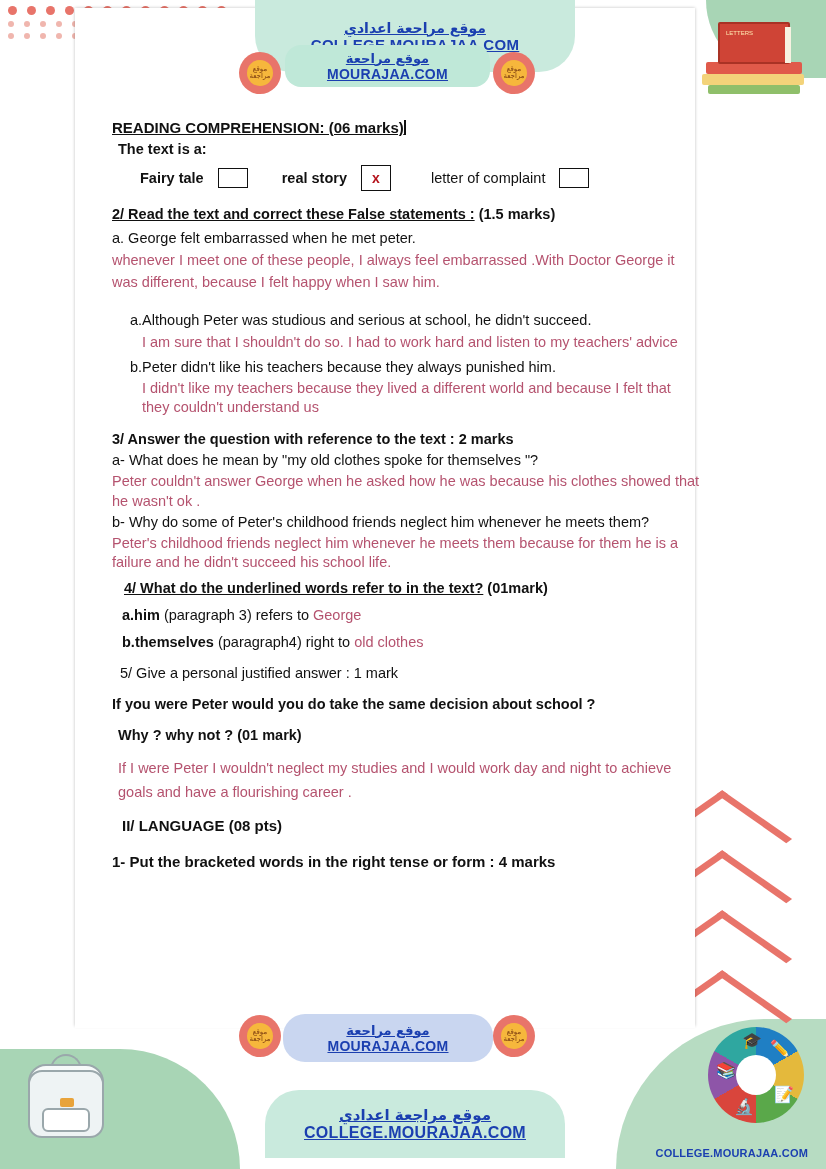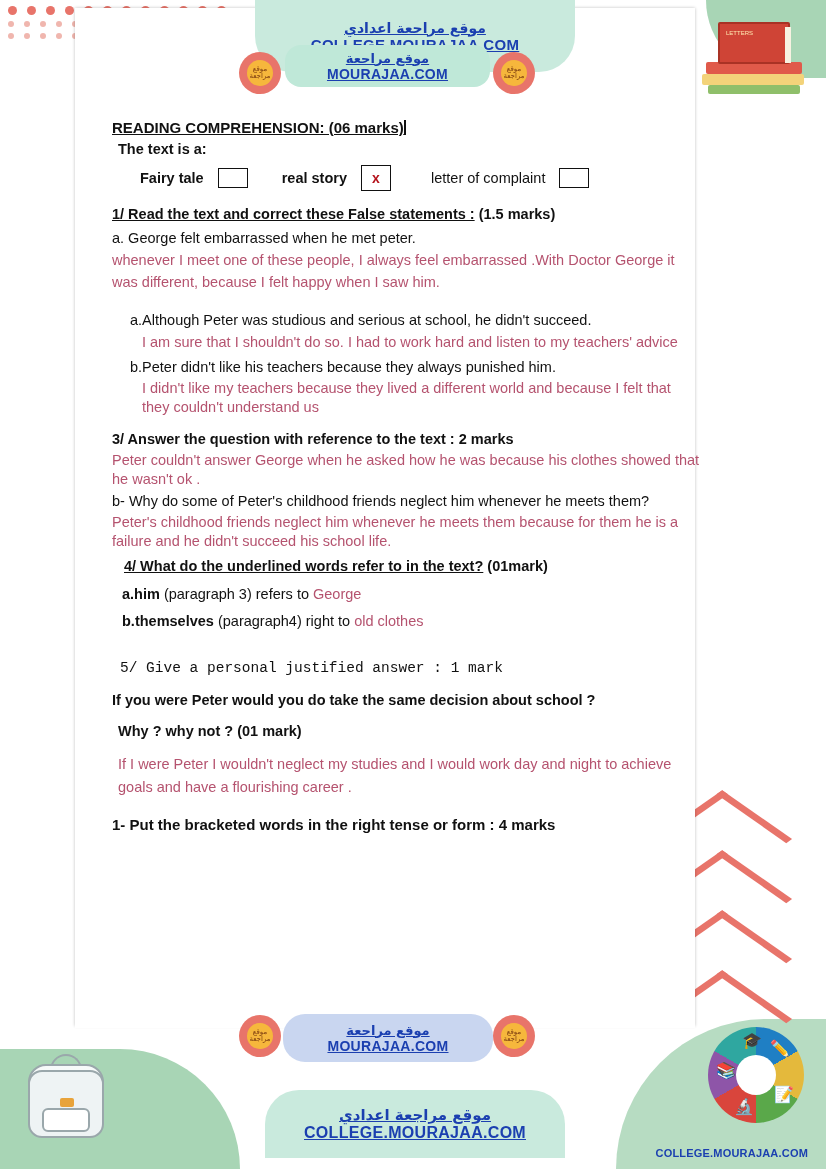--- a/index.html
+++ b/index.html
@@ -303,60 +303,62 @@
   <div class="opts">
     <span class="opt-label">Fairy tale</span>
     <span class="chk"></span>
     <span class="opt-label" style="margin-left:20px;">real story</span>
     <span class="chk tall">x</span>
     <span class="opt-label" style="margin-left:26px; font-weight:normal;">letter of complaint</span>
     <span class="chk"></span>
   </div>
 
   <div class="row blk" style="margin-top:14px;">
-    <b class="u">1/ Read the text and correct these False statements :</b>
+    <b class="u">2/ Read the text and correct these False statements :</b>
     <b>(1.5 marks)</b>
   </div>
 
   <div class="row" style="margin-top:4px;">
     <span>a. George  felt embarrassed when he met peter.</span>
   </div>
   <div class="row ans" style="line-height:1.5;">whenever I meet one of these people, I always feel embarrassed .With Doctor George it was different, because I felt happy when I saw him.</div>
 
   <div class="row indent" style="margin-top:18px;">
     <span>a.Although Peter was studious and serious  at school, he didn't succeed.</span>
   </div>
   <div class="row ans indent2">I am sure that I shouldn't do so. I had to work hard and listen to my teachers' advice</div>
 
   <div class="row indent" style="margin-top:6px;">
     <span>b.Peter didn't like his teachers because they always punished him.</span>
   </div>
   <div class="row ans indent2">I didn't like my teachers because they lived a different world and because I felt that they couldn't understand us</div>
 
   <div class="row q-title" style="margin-top:12px;">3/ Answer the question with reference to the text : 2 marks</div>
+  <div class="row">a- What does he mean by "my old clothes spoke for themselves "?</div>
   <div class="row ans">Peter couldn't answer George when he asked how he was because his clothes showed that he wasn't ok .</div>
   <div class="row">b- Why do some of Peter's childhood friends neglect him whenever he meets them?</div>
   <div class="row ans">Peter's childhood friends neglect him whenever he meets them because for them he is a failure and he didn't succeed his school life.</div>
 
   <div class="row" style="margin-top:6px; margin-left:12px;">
     <b class="u">4/ What do the underlined words refer to in the text?</b>
     <b>(01mark)</b>
   </div>
   <div class="row" style="margin-top:8px; margin-left:10px;">
     <b>a.him</b>
     <span>(paragraph 3) refers to</span>
     <span class="ans">George</span>
   </div>
   <div class="row" style="margin-top:8px; margin-left:10px;">
     <b>b.themselves</b>
     <span>(paragraph4) right to</span>
     <span class="ans">old clothes</span>
   </div>
 
-  <div class="row" style="margin-top:28px; margin-left:8px;font-family:Liberation Mono, monospace;">5/ Give a personal justified answer : 1 mark</div>
+  <div class="row" style="margin-top:11px; margin-left:8px;">5/ Give a personal justified answer : 1 mark</div>
   <div class="row" style="margin-top:12px; font-weight:bold;">If you were Peter would you do take the same decision about school ?</div>
   <div class="row" style="margin-top:12px; margin-left:6px; font-weight:bold;">Why ? why not ? (01 mark)</div>
   <div class="row ans" style="margin-top:12px; margin-left:6px; line-height:1.6;">If I were Peter I wouldn't neglect my studies and I would work day and night to achieve goals and have a flourishing career .</div>
 
+  <div class="row" style="margin-top:12px; margin-left:10px; font-weight:bold; font-size:15px;">II/  LANGUAGE (08 pts)</div>
 
   <div class="row" style="margin-top:16px; font-weight:bold; font-size:15px;">1- Put the bracketed words in the right tense or form : 4 marks</div>
 
 </div>
 
 </body></html>

